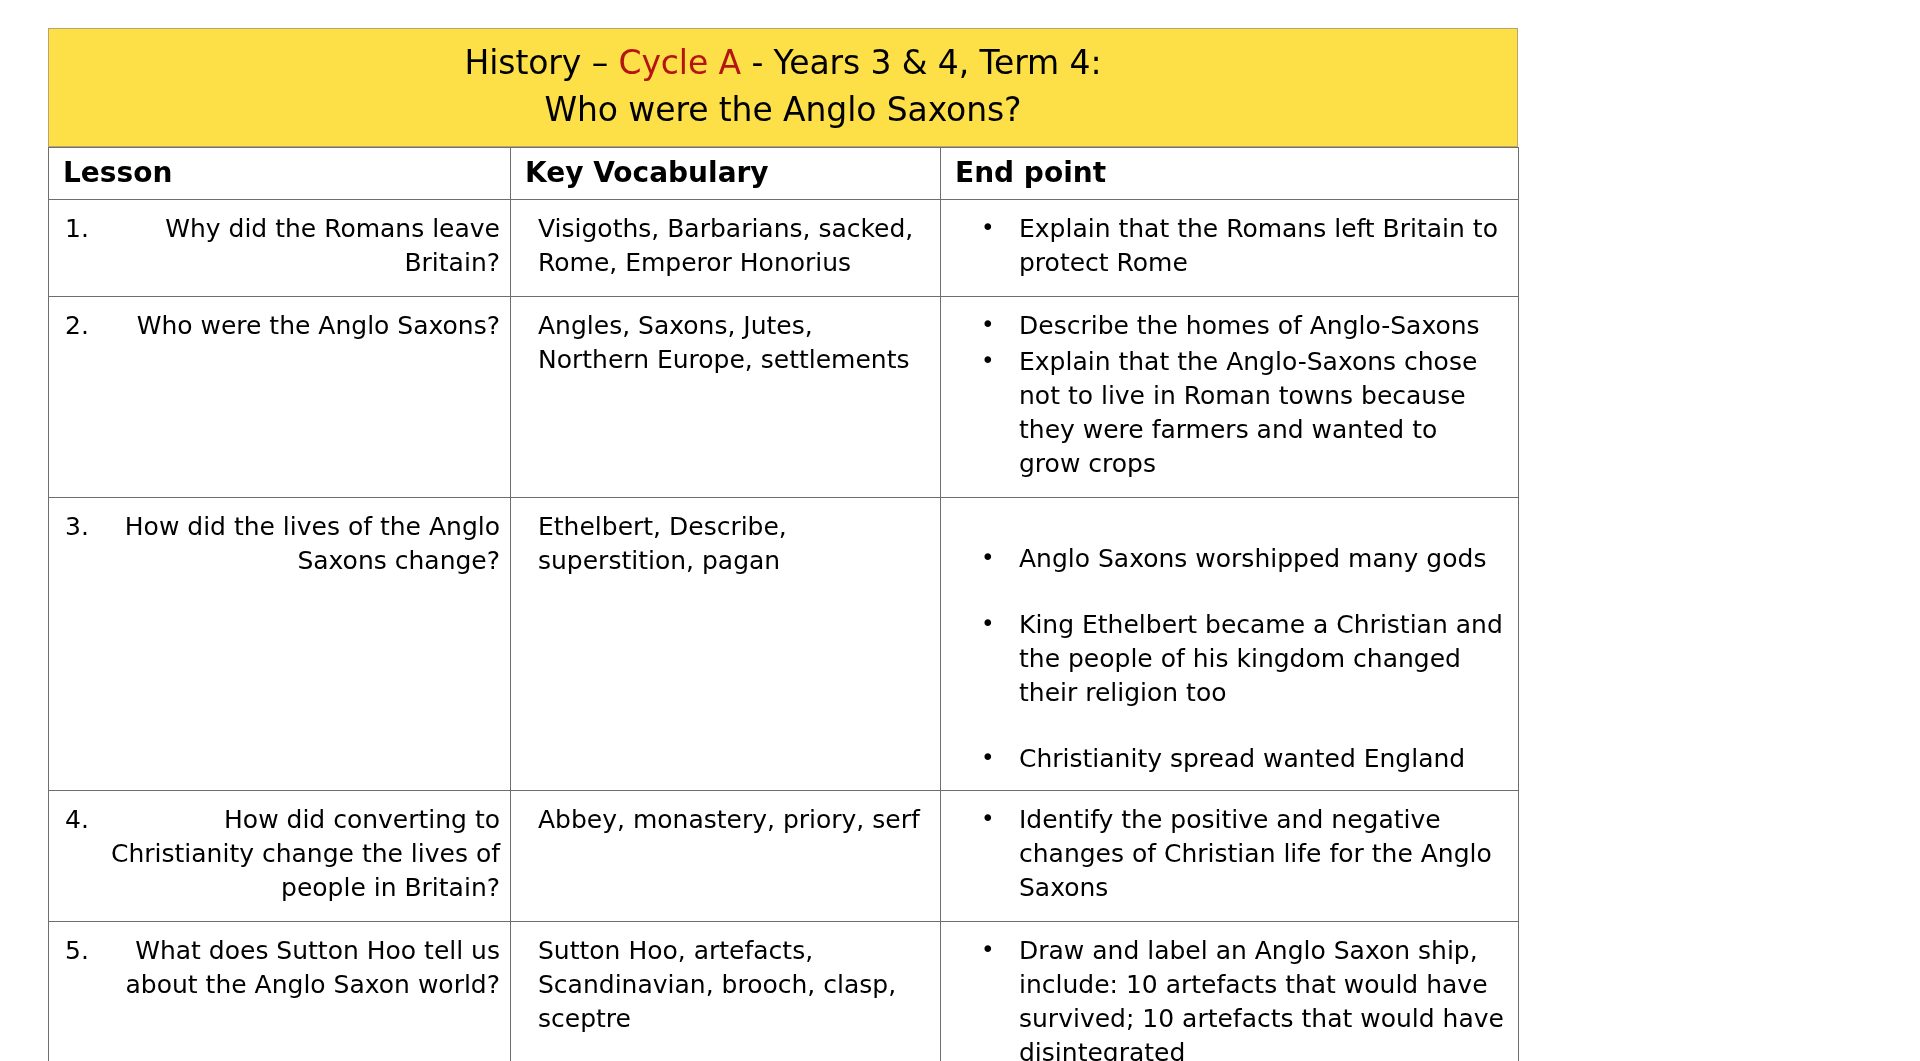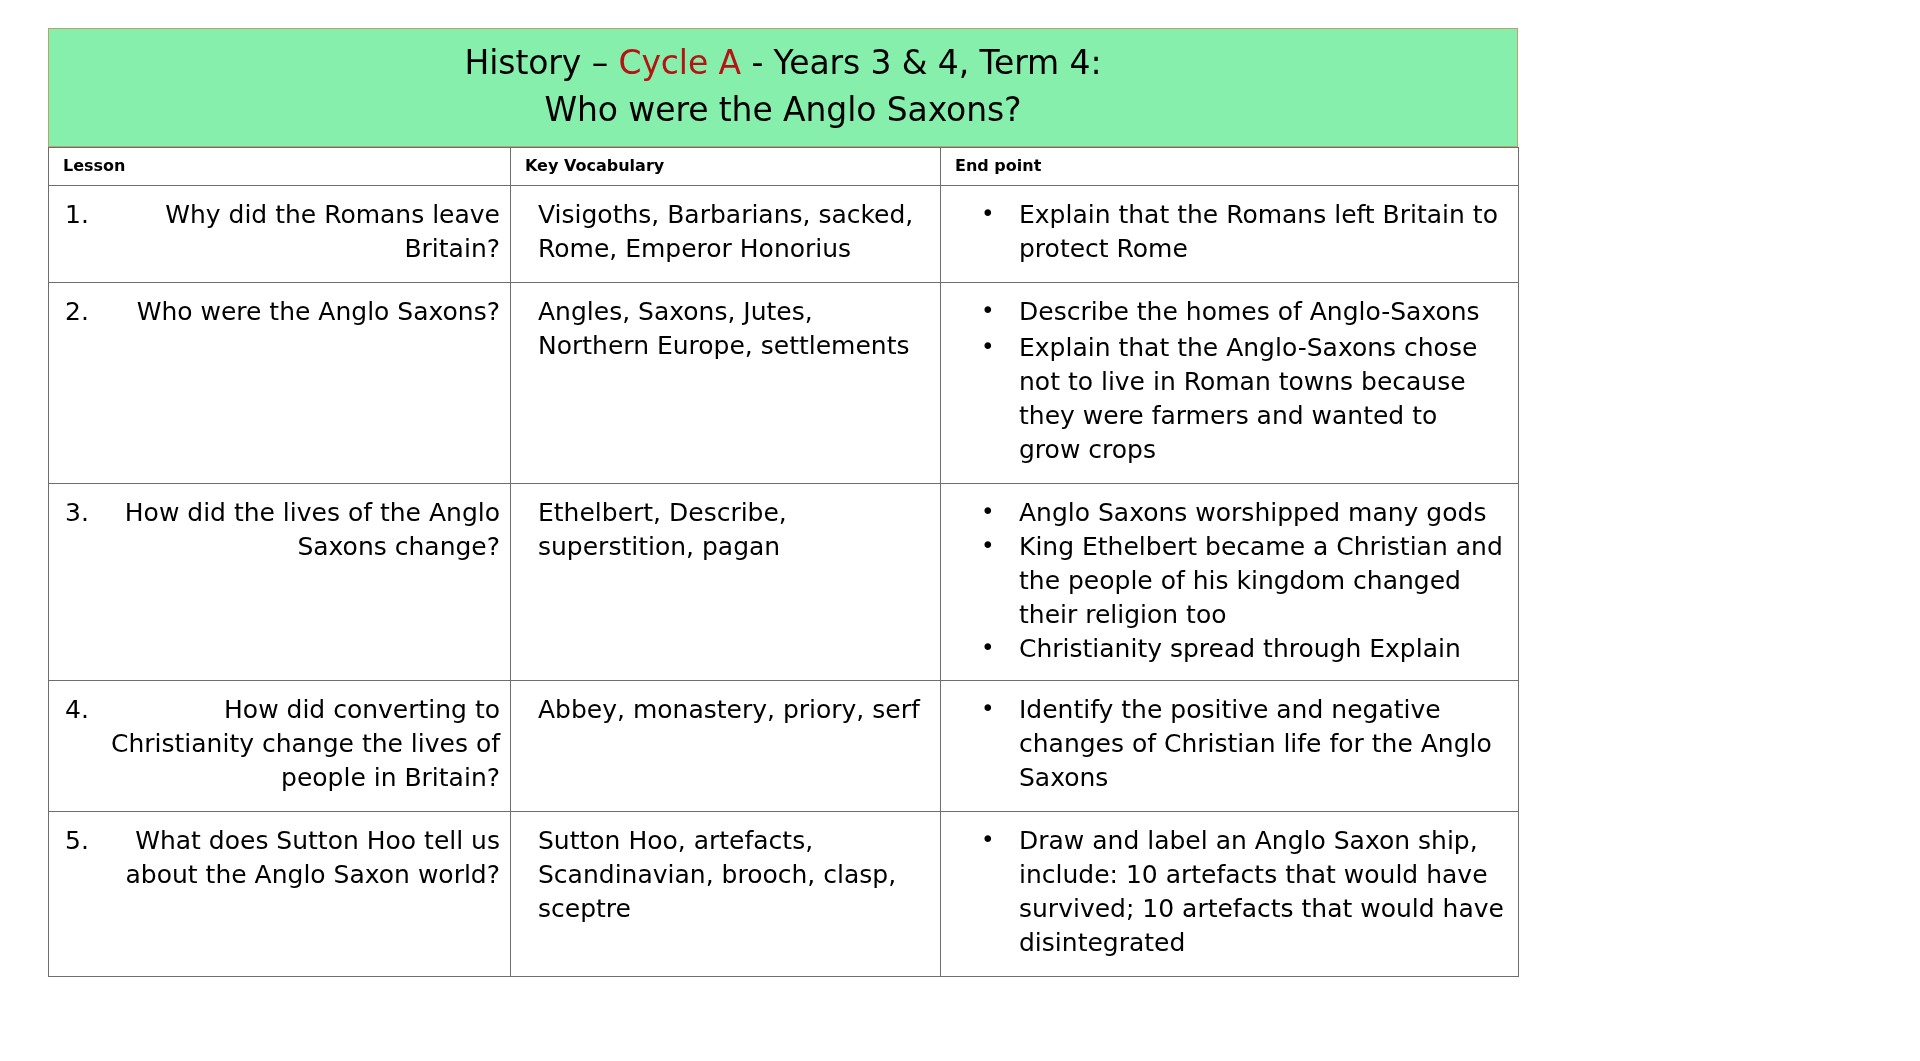--- a/index.html
+++ b/index.html
@@ -24,21 +24,21 @@
 
   .sheet {
     position: absolute;
     left: 48px;
     top: 28px;
     width: 1470px;
   }
 
   
   .banner {
-    background: #86efac;
+    background: #fde047;
     border: 1px solid #B9A46A;
     box-sizing: border-box;
     padding: 13px 20px 14px 20px;
     text-align: center;
     line-height: 1.30;
   }
   .banner-line {
     font-size: 33px;
     letter-spacing: -0.1px;
     white-space: nowrap;
@@ -61,21 +61,21 @@
   table.grid td {
     border: 1px solid #6E6E6E;
     vertical-align: top;
     box-sizing: border-box;
   }
   col.c-lesson { width: 462px; }
   col.c-vocab  { width: 430px; }
   col.c-end    { width: 578px; }
 
   thead th {
-    font-size: 16px;
+    font-size: 28px;
     font-weight: bold;
     text-align: left;
     padding: 8px 0 10px 14px;
     line-height: 1.2;
   }
   thead tr th { border-bottom: 2px solid #6E6E6E; }
 
   tbody td {
     font-size: 25px;
     line-height: 1.36;
@@ -113,21 +113,21 @@
     line-height: 1.36;
   }
   ul.bullets li::before {
     content: "\2022";
     position: absolute;
     left: 14px;
     top: -1px;
     font-size: 23px;
     line-height: 1.42;
   }
-  ul.bullets.tight li { margin-bottom: 0; }
+  ul.bullets.tight li { margin-bottom: 0; margin-top: 32px; }
 
   
   tr.row1 td { height: 78px; }
   tr.row2 td { height: 148px; }
   tr.row3 td { height: 180px; }
   tr.row4 td { height: 116px; }
   tr.row5 td { height: 120px; }
 </style>
 </head>
 <body>
@@ -191,21 +191,21 @@
             <div class="lesson-cell">
               <span class="lesson-num">3.</span>
               <span class="lesson-text">How did the lives of the Anglo Saxons change?</span>
             </div>
           </td>
           <td class="vocab">Ethelbert, Describe, superstition, pagan</td>
           <td class="endpoint">
             <ul class="bullets tight">
               <li>Anglo Saxons worshipped many gods</li>
               <li>King Ethelbert became a Christian and the people of his kingdom changed their religion too</li>
-              <li>Christianity spread through Explain</li>
+              <li>Christianity spread wanted England</li>
             </ul>
           </td>
         </tr>
 
         <tr class="row4">
           <td>
             <div class="lesson-cell">
               <span class="lesson-num">4.</span>
               <span class="lesson-text">How did converting to Christianity change the lives of people in Britain?</span>
             </div>

